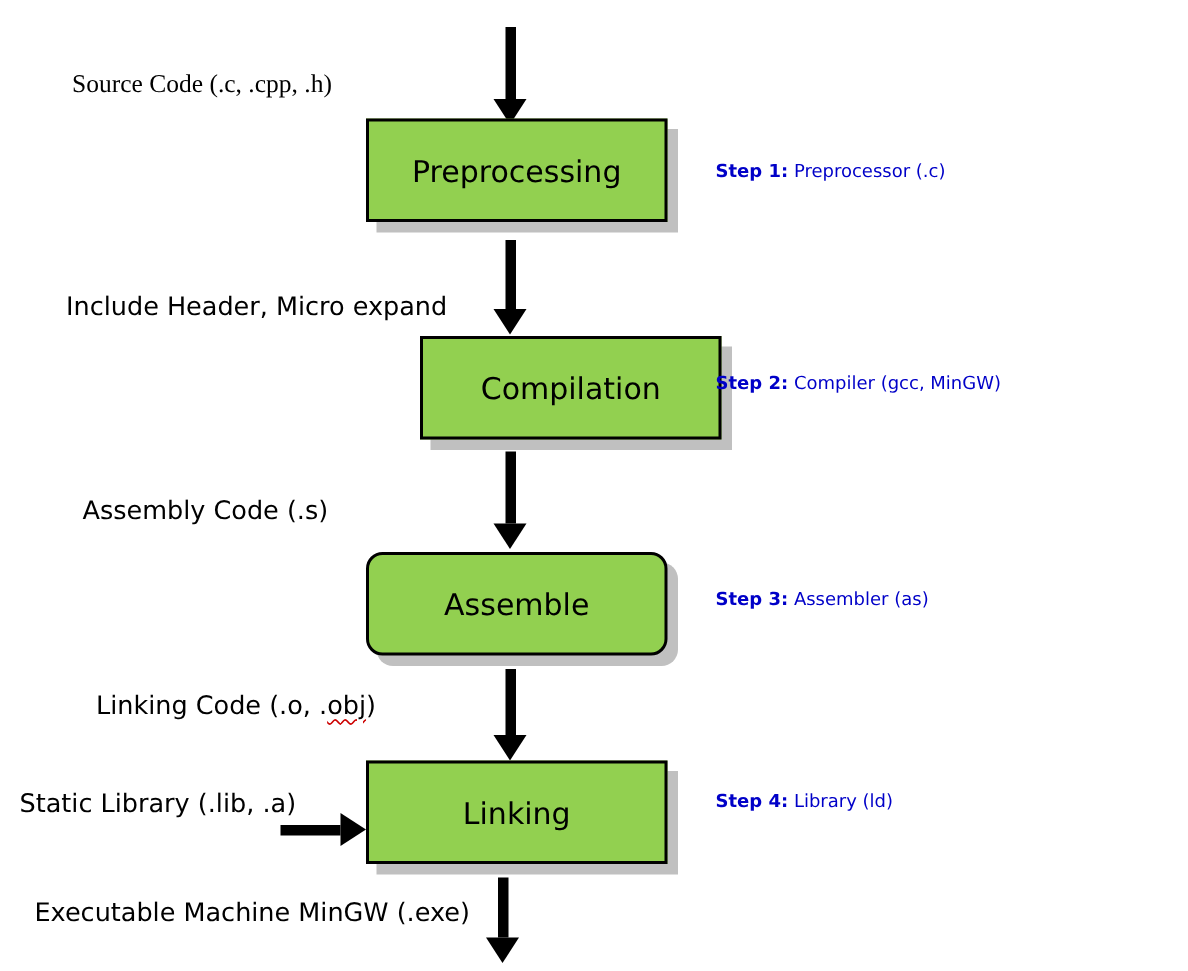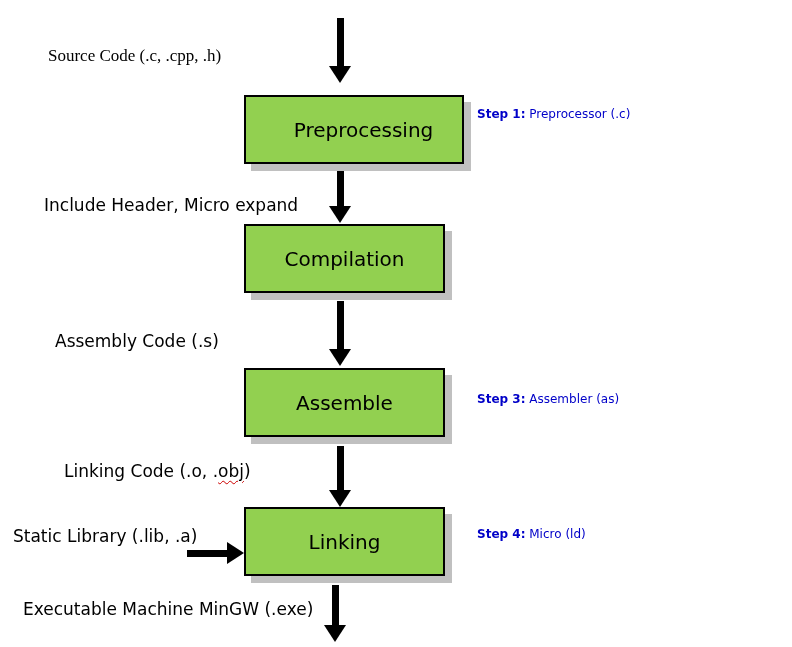--- a/index.html
+++ b/index.html
@@ -116,31 +116,35 @@
 
   <div class="io-label" style="left:48px;  top:46px;font-family:Liberation Serif, serif;">Source Code (.c, .cpp, .h)</div>
   <div class="io-label" style="left:55px;  top:331px;">Assembly Code (.s)</div>
   <div class="io-label" style="left:44px;  top:195px;">Include Header, Micro expand</div>
   <div class="io-label" style="left:64px;  top:461px;">
     <span>Linking Code (.o, .</span><span class="squiggle">obj</span><span>)</span>
   </div>
   <div class="io-label" style="left:13px;  top:526px;">Static Library (.lib, .a)</div>
   <div class="io-label" style="left:23px;  top:599px;">Executable Machine MinGW (.exe)</div>
 
-  <div class="proc-box" style="top:95px;padding-left:19px;">Preprocessing</div>
-  <div class="proc-box" style="top:224px;">Compilation</div>
-  <div class="proc-box" style="top:368px;">Assemble</div>
+  <div class="proc-box" style="top:79px;">Preprocessing</div>
+  <div class="proc-box" style="top:224px;margin-left:36px;">Compilation</div>
+  <div class="proc-box" style="top:368px;border-radius:11px;">Assemble</div>
   <div class="proc-box" style="top:507px;">Linking</div>
 
   <div class="step-label" style="top:107px;">
     <span class="step-num">Step 1:</span>
     <span>Preprocessor (.c)</span>
+  </div>
+  <div class="step-label" style="top:248px;">
+    <span class="step-num">Step 2:</span>
+    <span>Compiler (gcc, MinGW)</span>
   </div>
   <div class="step-label" style="top:392px;">
     <span class="step-num">Step 3:</span>
     <span>Assembler (as)</span>
   </div>
   <div class="step-label" style="top:527px;">
     <span class="step-num">Step 4:</span>
-    <span>Micro (ld)</span>
+    <span>Library (ld)</span>
   </div>
 
 </div>
 
 </body></html>

